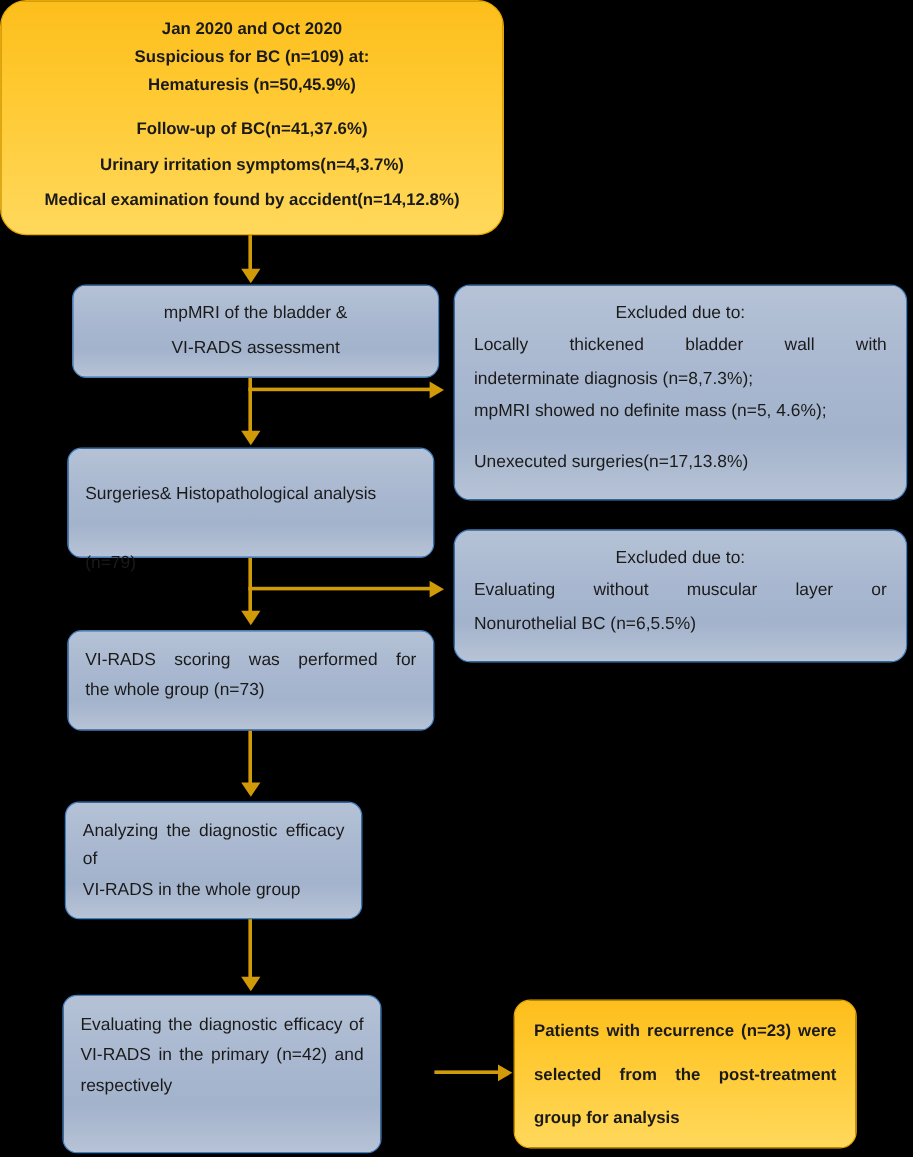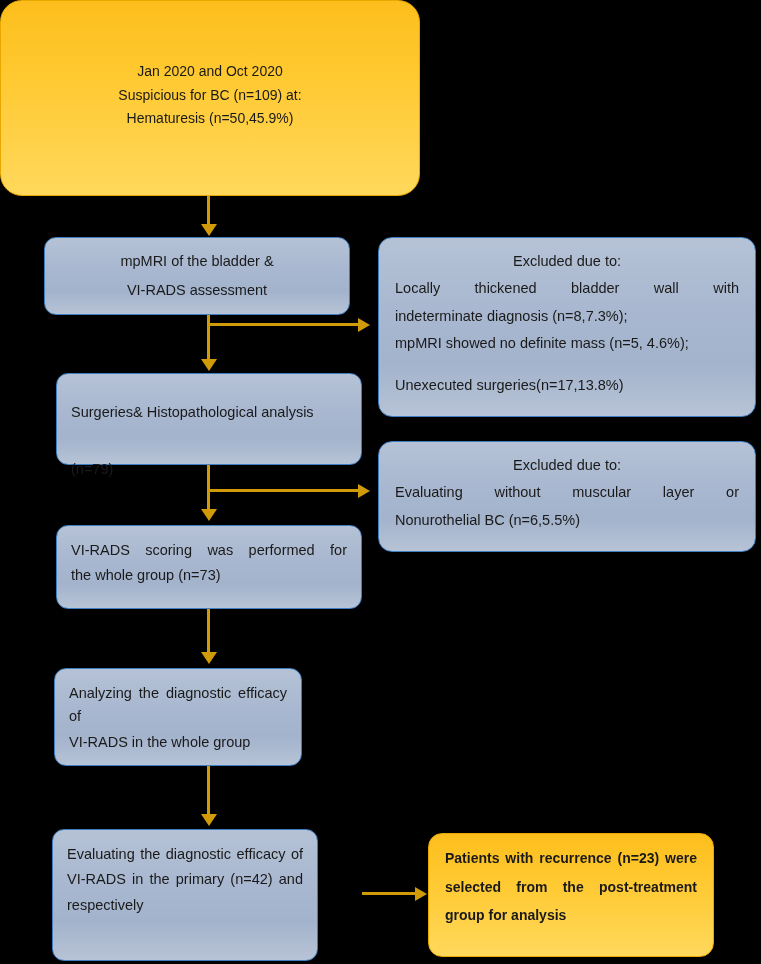--- a/index.html
+++ b/index.html
@@ -46,31 +46,31 @@
     text-align: justify;
     text-align-last: justify;
   }
 
   
   #box-screening {
     left: 0px; top: 0px; width: 420px; height: 196px;
     border-radius: 22px;
     padding: 10px 14px;
     align-items: center;
-    font-weight: normal;
+    font-weight: bold;
     font-size: 14px;
   }
   #box-screening .line { text-align: center; }
   #box-screening .grp1 { margin-bottom: 6px; }
   #box-screening .grp1 .line { margin: 1px 0; }
   #box-screening .grp2 .line { margin: 7px 0; }
 
   
   #box-mpmri {
-    left: 44px; top: 237px; width: 306px; height: 78px;
+    left: 60px; top: 237px; width: 306px; height: 78px;
     border-radius: 12px;
     padding: 6px 18px;
     align-items: center;
   }
   #box-mpmri .line { margin: 3px 0; text-align: center; }
 
   #box-surgeries {
     left: 56px; top: 373px; width: 306px; height: 92px;
     border-radius: 12px;
     padding: 10px 14px;
@@ -119,21 +119,21 @@
     padding: 10px 16px;
     justify-content: flex-start;
   }
   #box-excluded-2 .hdr { text-align: center; margin-bottom: 2px; }
   #box-excluded-2 .line { margin: 2px 0; }
 
   #box-recurrence {
     left: 428px; top: 833px; width: 286px; height: 124px;
     border-radius: 14px;
     padding: 10px 16px;
-    justify-content: flex-start;
+    justify-content: space-between;
     font-weight: bold;
     font-size: 14px;
   }
   #box-recurrence .line { margin: 3px 0; }
 
   
   .vline {
     position: absolute;
     width: 3px;
     background: #d19a08;
@@ -162,20 +162,25 @@
 <body>
 
 <div id="canvas">
 
   <div class="box yellow" id="box-screening">
     <div class="grp1">
       <span class="line">Jan 2020 and Oct 2020</span>
       <span class="line">Suspicious for BC (n=109) at:</span>
       <span class="line">Hematuresis (n=50,45.9%)</span>
     </div>
+    <div class="grp2">
+      <span class="line">Follow-up of BC(n=41,37.6%)</span>
+      <span class="line">Urinary irritation symptoms(n=4,3.7%)</span>
+      <span class="line">Medical examination found by accident(n=14,12.8%)</span>
+    </div>
   </div>
 
   <div class="vline" style="left:207px; top:196px; height:30px;"></div>
   <div class="arrowhead-down" style="left:200.5px; top:224px;"></div>
 
   <div class="box blue" id="box-mpmri">
     <span class="line">mpMRI of the bladder  &amp;</span>
     <span class="line">VI-RADS assessment</span>
   </div>
 

